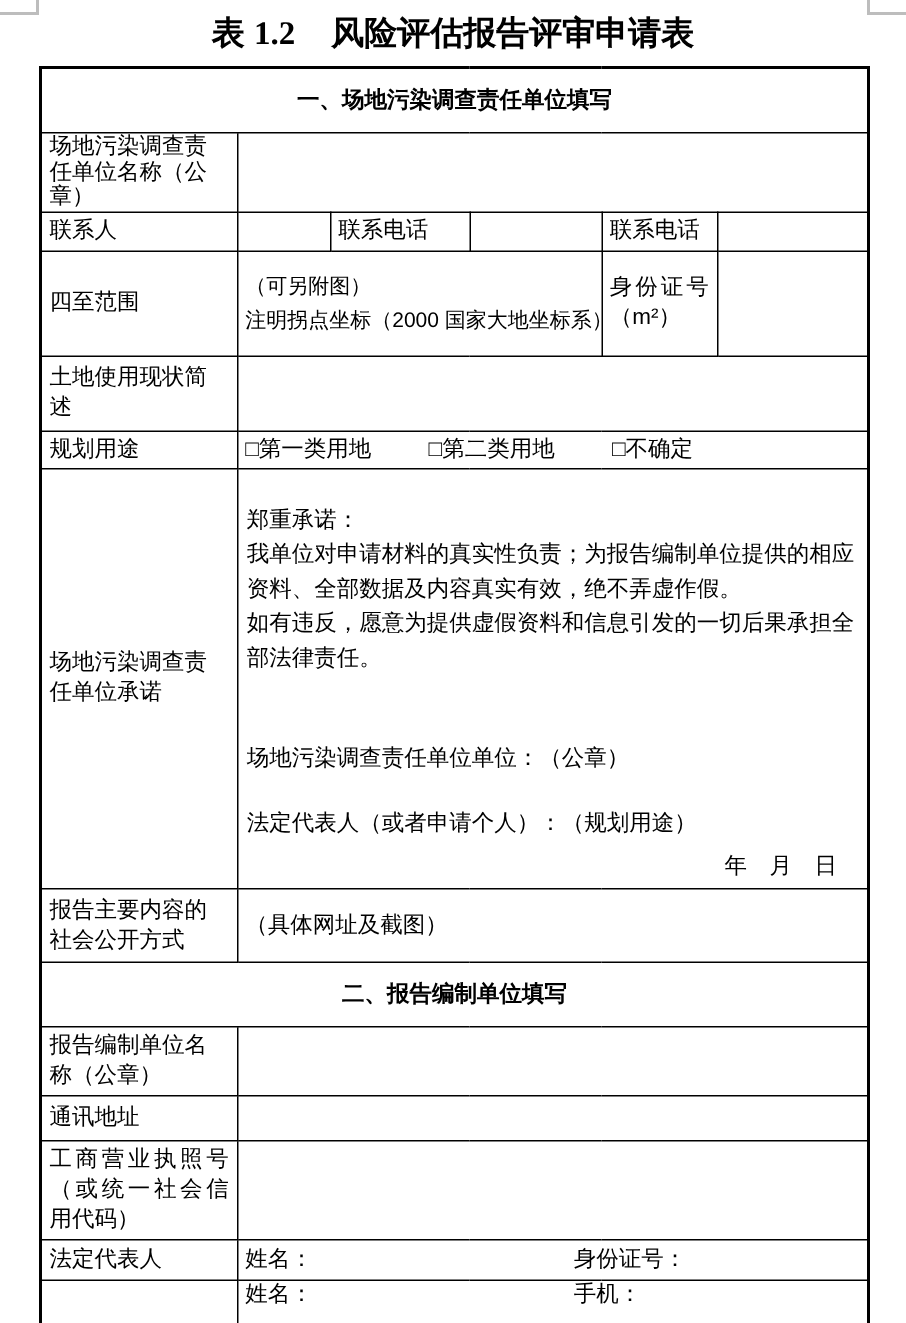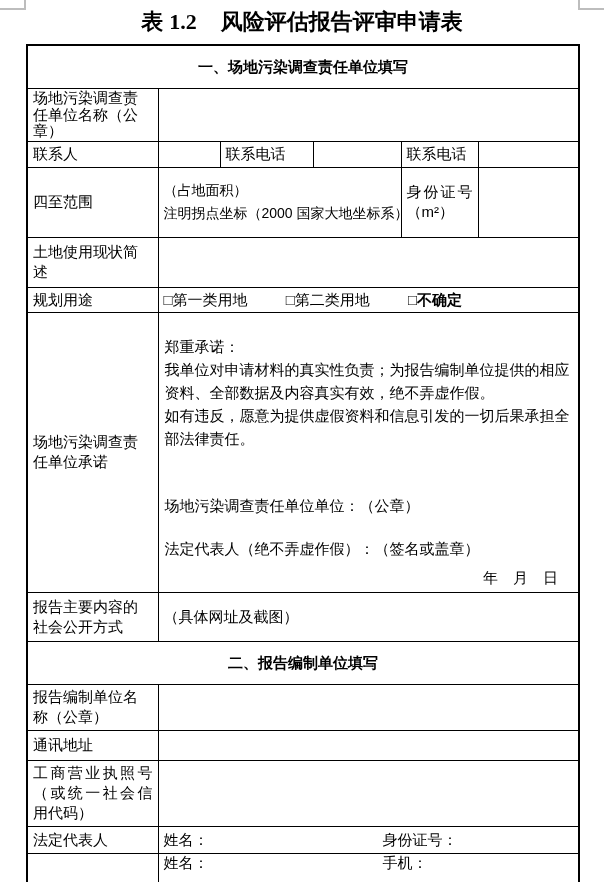--- a/index.html
+++ b/index.html
@@ -27,21 +27,21 @@
   }
   td.section-hdr{text-align:center;font-weight:bold;padding:11px 2px;}
   .lh16{line-height:16.5px;}
   .jc{text-align:justify;text-justify:inter-ideograph;}
   .r1{height:31px;} .r2{height:33px;} .r3{height:29px;} .r4{height:26px;}
   .r5{height:70px;} .r6{height:50px;} .r7{height:25px;} .r8{height:280px;}
   .r9{height:49px;} .r10{height:19px;} .r11{height:46px;} .r12{height:30px;}
   .r13{height:66px;} .r14{height:27px;} .r15{height:32px;}
   td.boundary-note{font-size:14px;line-height:23px;white-space:nowrap;}
   .opt{display:inline-block;margin-right:34px;}
-  .opt:last-child{margin-right:16px;font-weight:bold;}
+  .opt:last-child{margin-right:16px;}
   td.promise{vertical-align:top;padding:22px 2px 0 6px;line-height:23px;}
   .p-gap1{margin-top:44px;}
   .p-gap2{margin-top:20px;}
   .p-date{margin-top:6px;text-align:right;padding-right:18px;}
   .two-col{display:grid;grid-template-columns:175px 1fr;line-height:16px;gap:44px;}
   .two-col.single{line-height:20px;}
 </style>
 </head>
 <body>
 
@@ -76,21 +76,21 @@
     <td></td>
     <td>联系电话</td>
     <td></td>
     <td>联系电话</td>
     <td></td>
   </tr>
 
   <tr class="r5">
     <td>四至范围</td>
     <td colspan="3" class="boundary-note">
-      <div>（占地面积）</div>
+      <div>（可另附图）</div>
       <div>注明拐点坐标（2000 国家大地坐标系）</div>
     </td>
     <td class="jc">身份证号（m²）</td>
     <td></td>
   </tr>
 
   <tr class="r6">
     <td>土地使用现状简述</td>
     <td colspan="5"></td>
   </tr>
@@ -104,21 +104,21 @@
     </td>
   </tr>
 
   <tr class="r8">
     <td>场地污染调查责任单位承诺</td>
     <td colspan="5" class="promise">
       <div>郑重承诺：</div>
       <div>我单位对申请材料的真实性负责；为报告编制单位提供的相应资料、全部数据及内容真实有效，绝不弄虚作假。</div>
       <div>如有违反，愿意为提供虚假资料和信息引发的一切后果承担全部法律责任。</div>
       <div class="p-gap1">场地污染调查责任单位单位：（公章）</div>
-      <div class="p-gap2">法定代表人（绝不弄虚作假）：（签名或盖章）</div>
+      <div class="p-gap2">法定代表人（或者申请个人）：（规划用途）</div>
       <div class="p-date">年　月　日</div>
     </td>
   </tr>
 
   <tr class="r9">
     <td>报告主要内容的社会公开方式</td>
     <td colspan="5">（具体网址及截图）</td>
   </tr>
 
   <tr class="r10">

